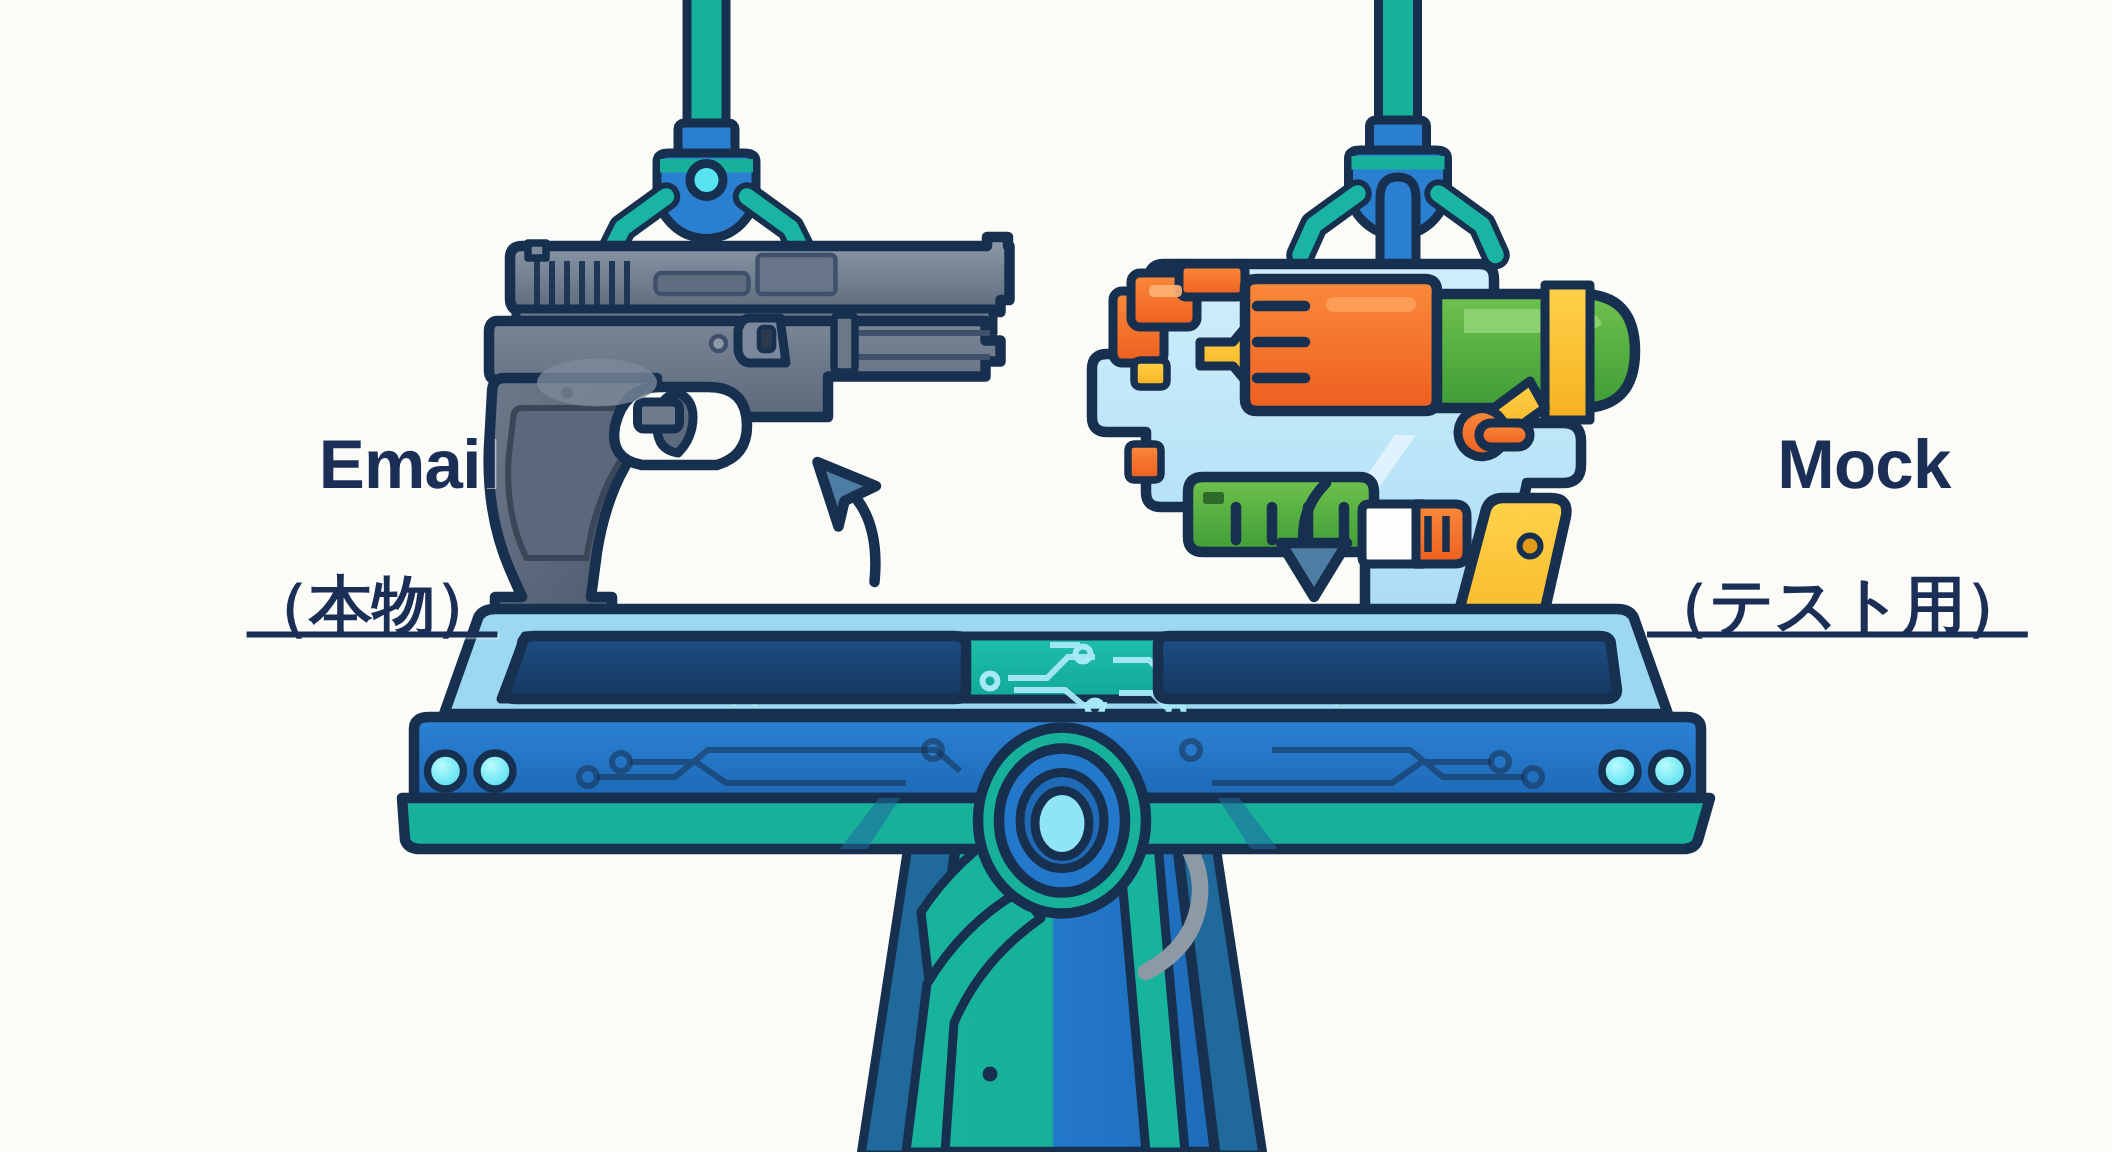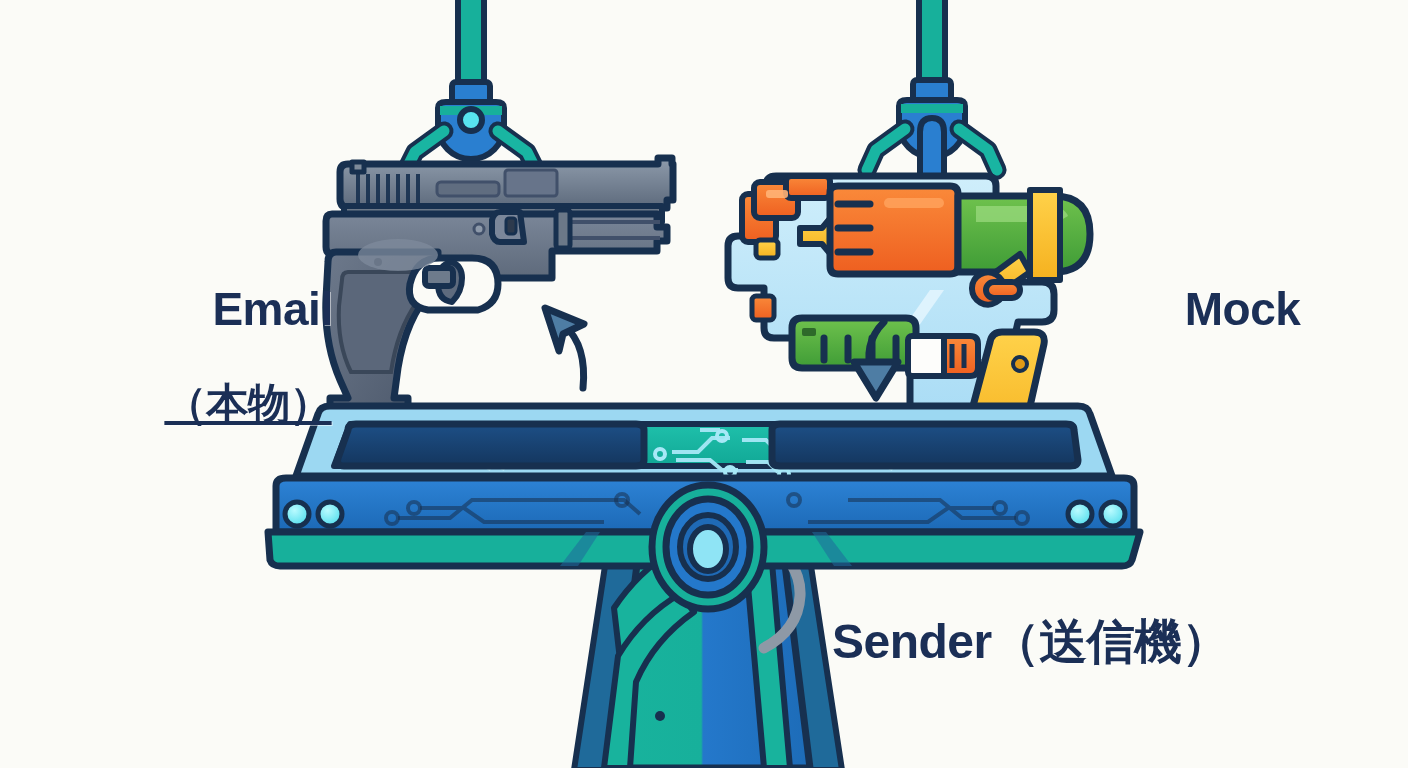--- a/index.html
+++ b/index.html
@@ -318,17 +318,17 @@
     </g>
   </svg>
 
   <div class="lbl" id="label-email">
     <span>Email</span>
     <span class="ja">（本物）</span>
   </div>
 
   <div class="lbl" id="label-mock">
     <span>Mock</span>
+    <span class="ja">（テスト用）</span>
   </div>
 
-  <div class="lbl" id="label-sender">Sender（送信機）</div>
 
 </div>
 
 </body></html>

